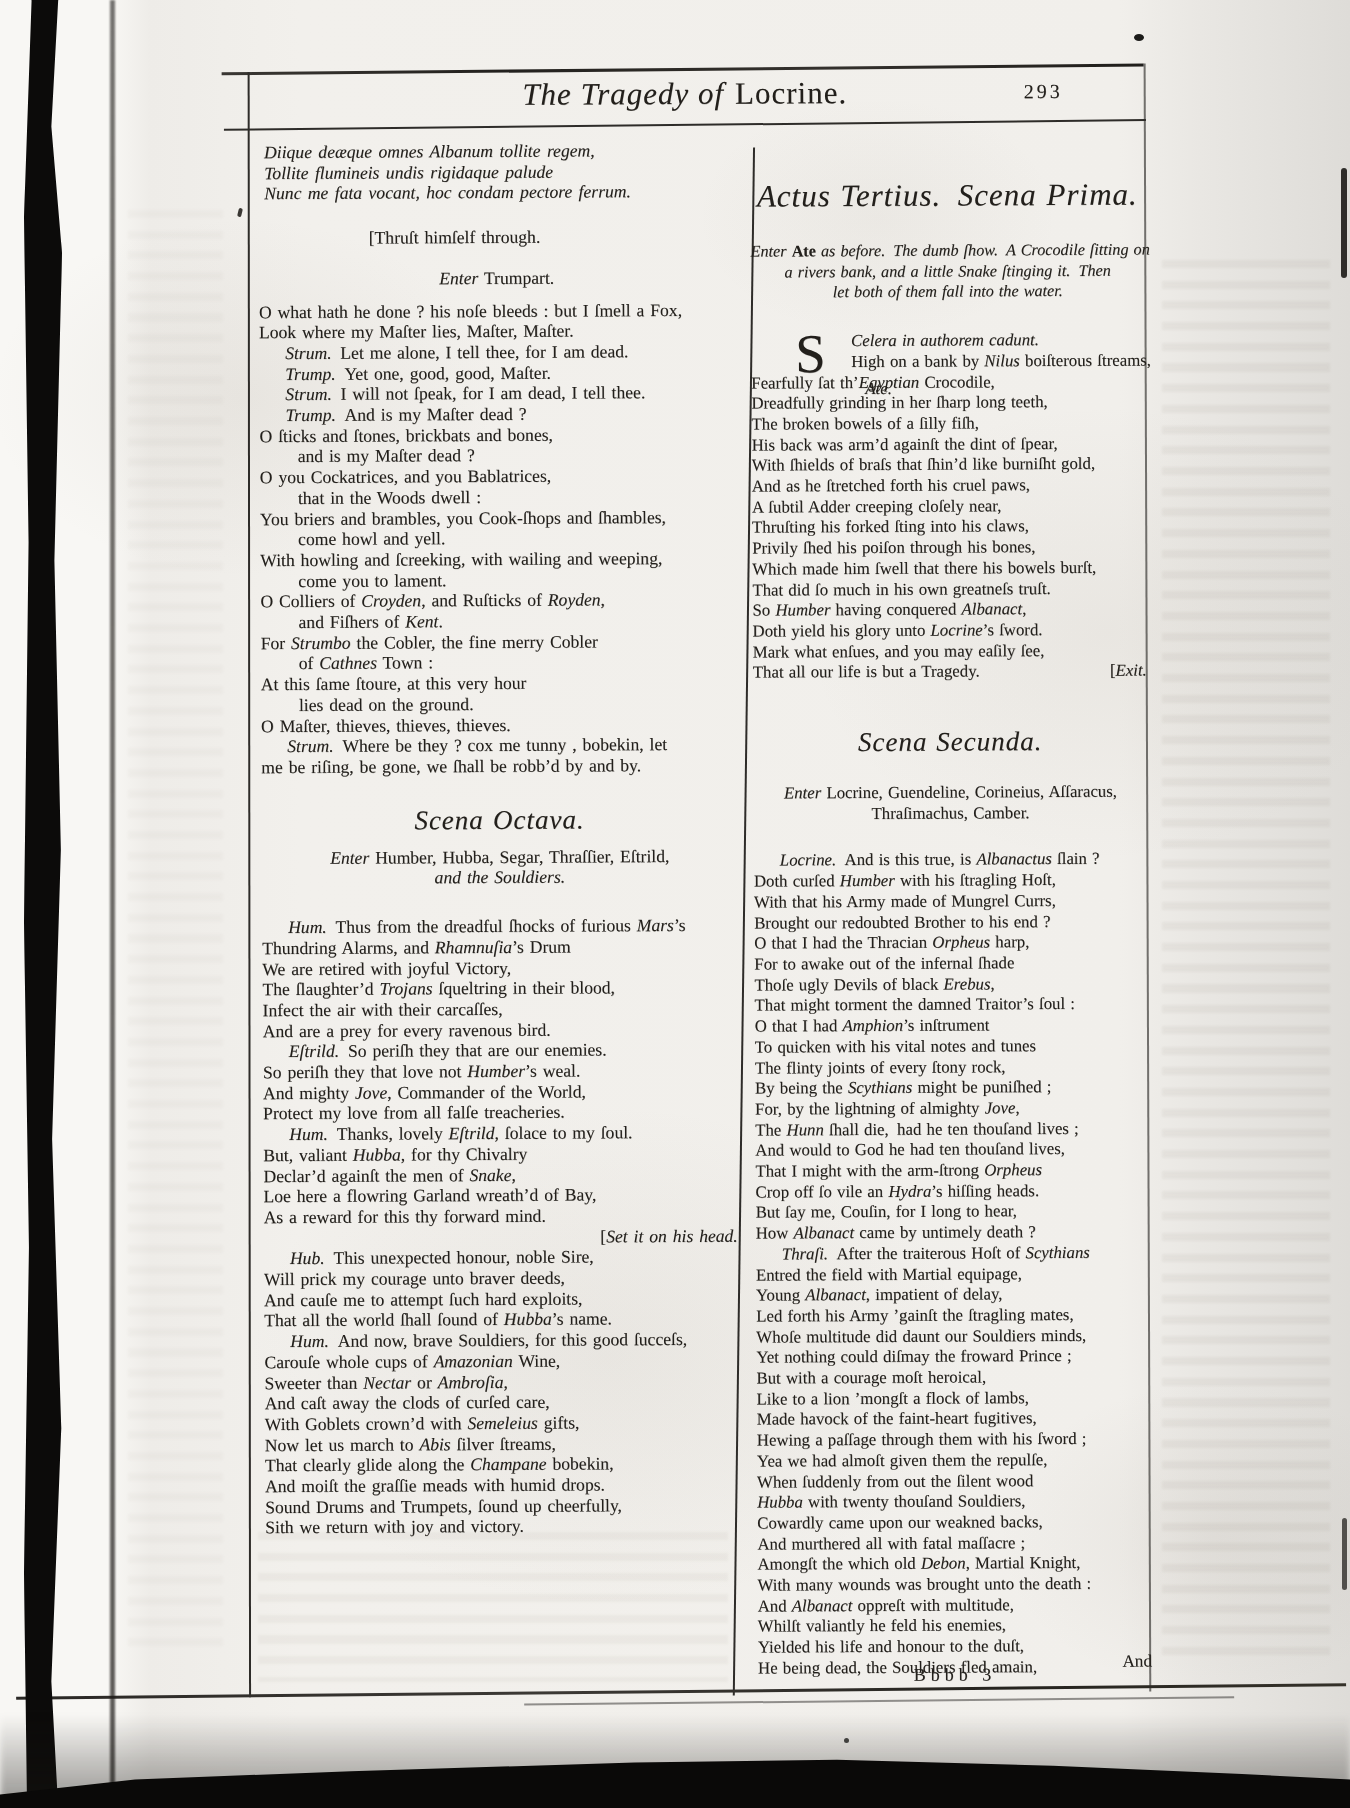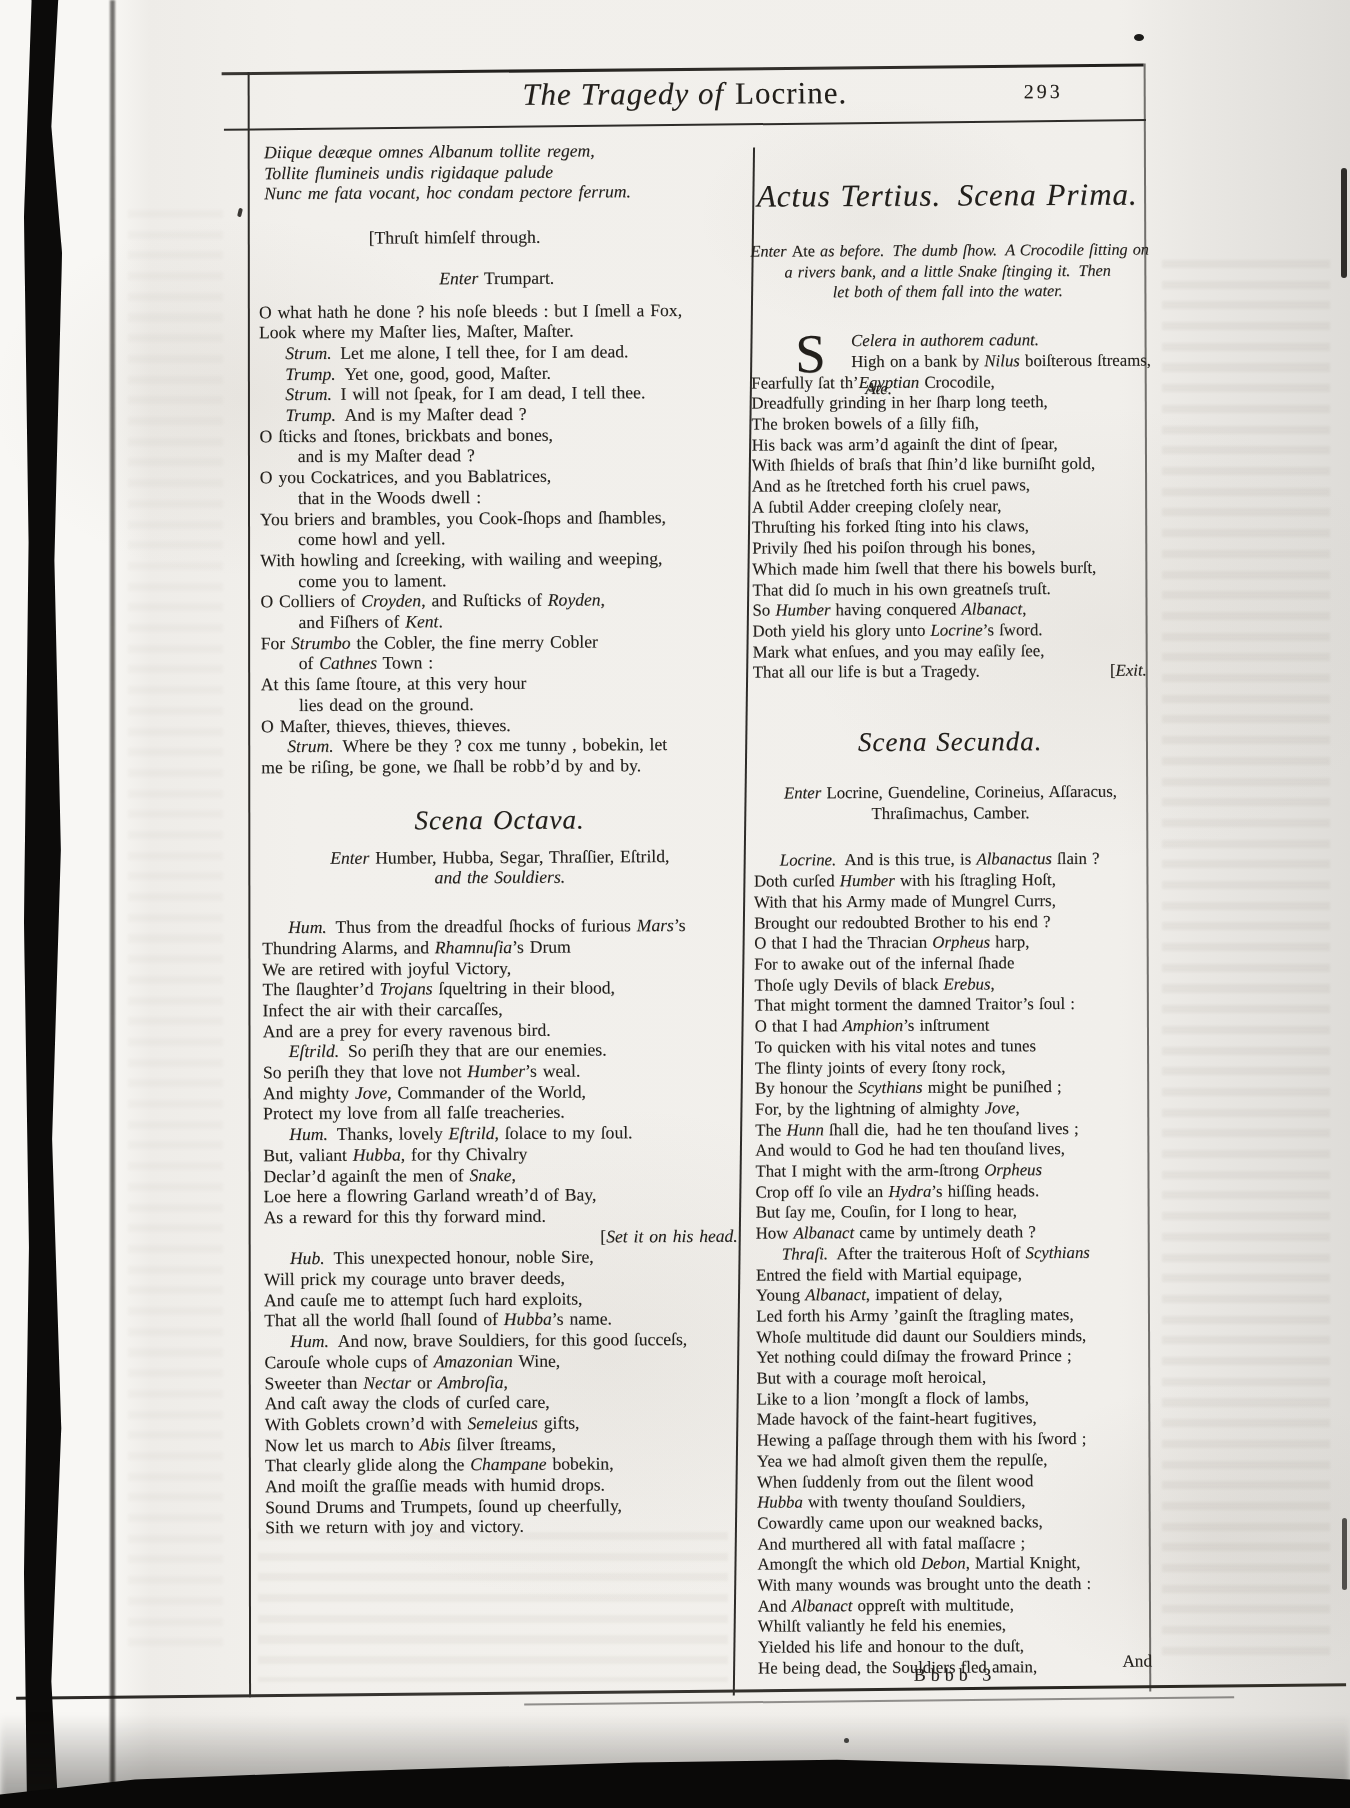--- a/index.html
+++ b/index.html
@@ -35,21 +35,21 @@
   .runhead{position:absolute;left:230px;top:74px;width:918px;text-align:center;font-size:31px;line-height:40px;}
   .rh-it{font-style:italic;letter-spacing:1px;}
   .rh-ro{letter-spacing:1px;margin-left:11px;}
   .pagenum{position:absolute;left:1028px;top:82px;font-size:20px;letter-spacing:3px;}
 
   .col{position:absolute;}
   .colL{left:262px;top:134px;width:476px;font-size:17.6px;line-height:20.7px;word-spacing:1.5px;}
   .colR{left:754px;top:146px;width:394px;font-size:16.8px;line-height:20.7px;word-spacing:1px;}
   .line{white-space:nowrap;position:relative;min-height:20.7px;}
   em{font-style:italic;}
-  .it{font-style:italic;} .it em{font-style:normal;}
+  .it{font-style:italic;} .it em{font-style:normal;font-weight:bold;}
   .ctr{text-align:center;}
   .ind{margin-left:38px;}
   .sp{margin-left:26px;}
   .rgt{text-align:right;padding-right:2px;}
   .flr{position:absolute;right:0;top:0;}
   .latin{font-style:italic;margin-left:6px;word-spacing:2px;}
   .sd1{padding-right:84px;}
   .sd{font-size:16.2px;}
   .head{font-style:italic;font-size:27px;letter-spacing:1px;}
   .head .line{line-height:30px;white-space:normal;}
@@ -226,21 +226,21 @@
           <div class="line "><span>Doth curſed </span><em>Humber</em><span> with his ſtragling Hoſt,</span></div>
           <div class="line "><span>With that his Army made of Mungrel Currs,</span></div>
           <div class="line "><span>Brought our redoubted Brother to his end ?</span></div>
           <div class="line "><span>O that I had the Thracian </span><em>Orpheus</em><span> harp,</span></div>
           <div class="line "><span>For to awake out of the infernal ſhade</span></div>
           <div class="line "><span>Thoſe ugly Devils of black </span><em>Erebus</em><span>,</span></div>
           <div class="line "><span>That might torment the damned Traitor’s ſoul :</span></div>
           <div class="line "><span>O that I had </span><em>Amphion</em><span>’s inſtrument</span></div>
           <div class="line "><span>To quicken with his vital notes and tunes</span></div>
           <div class="line "><span>The flinty joints of every ſtony rock,</span></div>
-          <div class="line "><span>By honour the </span><em>Scythians</em><span> might be puniſhed ;</span></div>
+          <div class="line "><span>By being the </span><em>Scythians</em><span> might be puniſhed ;</span></div>
           <div class="line "><span>For, by the lightning of almighty </span><em>Jove</em><span>,</span></div>
           <div class="line "><span>The </span><em>Hunn</em><span> ſhall die, had he ten thouſand lives ;</span></div>
           <div class="line "><span>And would to God he had ten thouſand lives,</span></div>
           <div class="line "><span>That I might with the arm-ſtrong </span><em>Orpheus</em></div>
           <div class="line "><span>Crop off ſo vile an </span><em>Hydra</em><span>’s hiſſing heads.</span></div>
           <div class="line "><span>But ſay me, Couſin, for I long to hear,</span></div>
           <div class="line "><span>How </span><em>Albanact</em><span> came by untimely death ?</span></div>
           <div class="line sp"><em>Thraſi.</em><span> After the traiterous Hoſt of </span><em>Scythians</em></div>
           <div class="line "><span>Entred the field with Martial equipage,</span></div>
           <div class="line "><span>Young </span><em>Albanact</em><span>, impatient of delay,</span></div>

